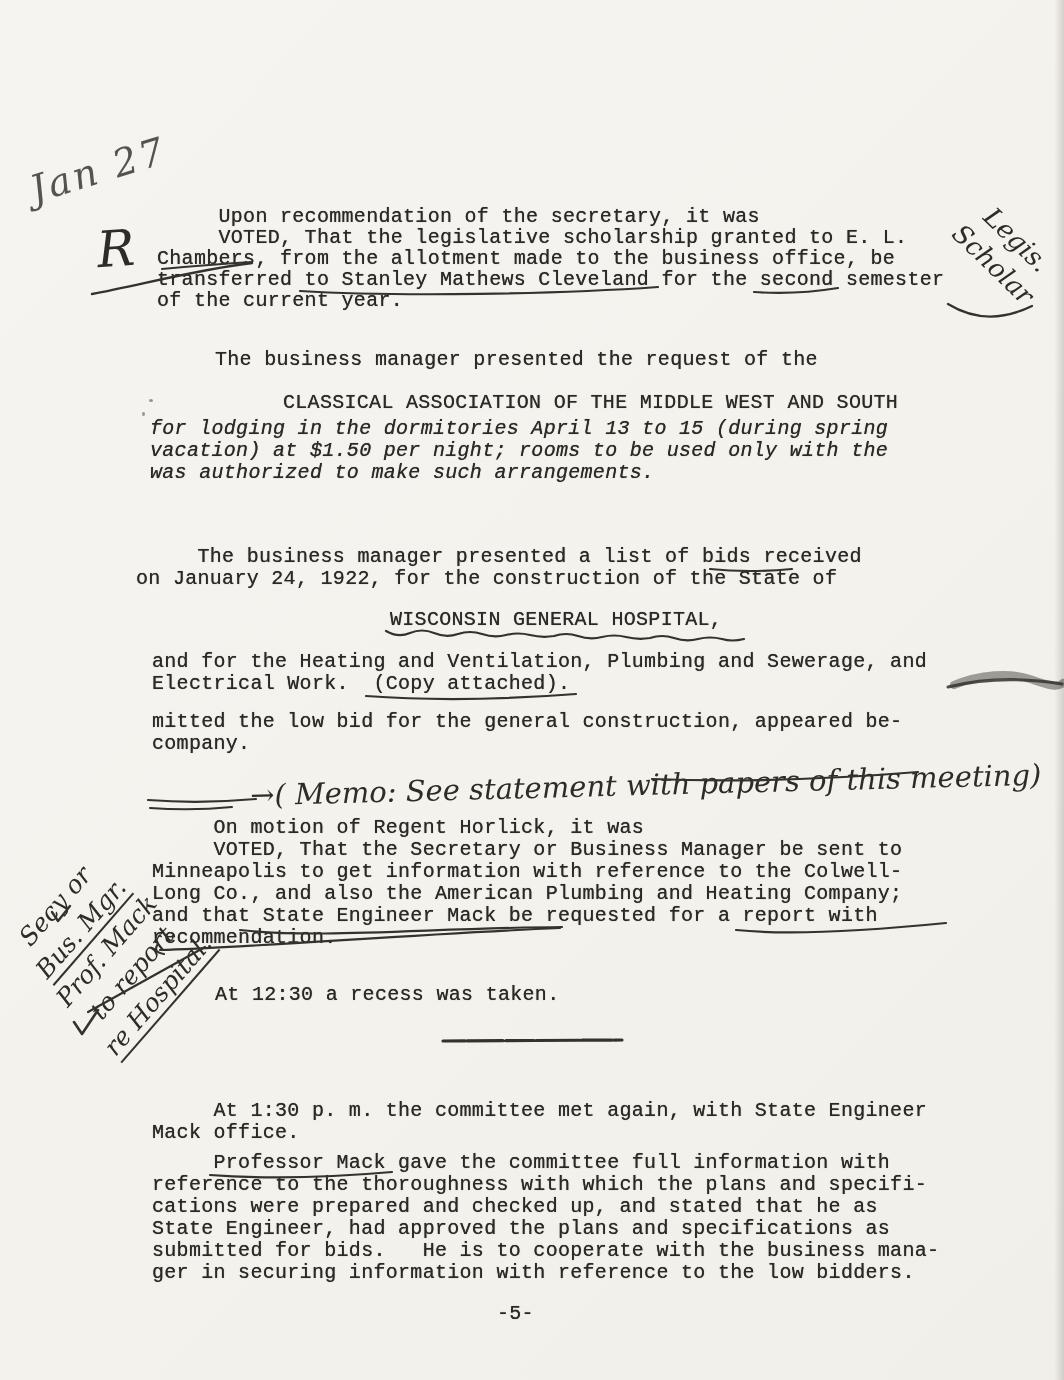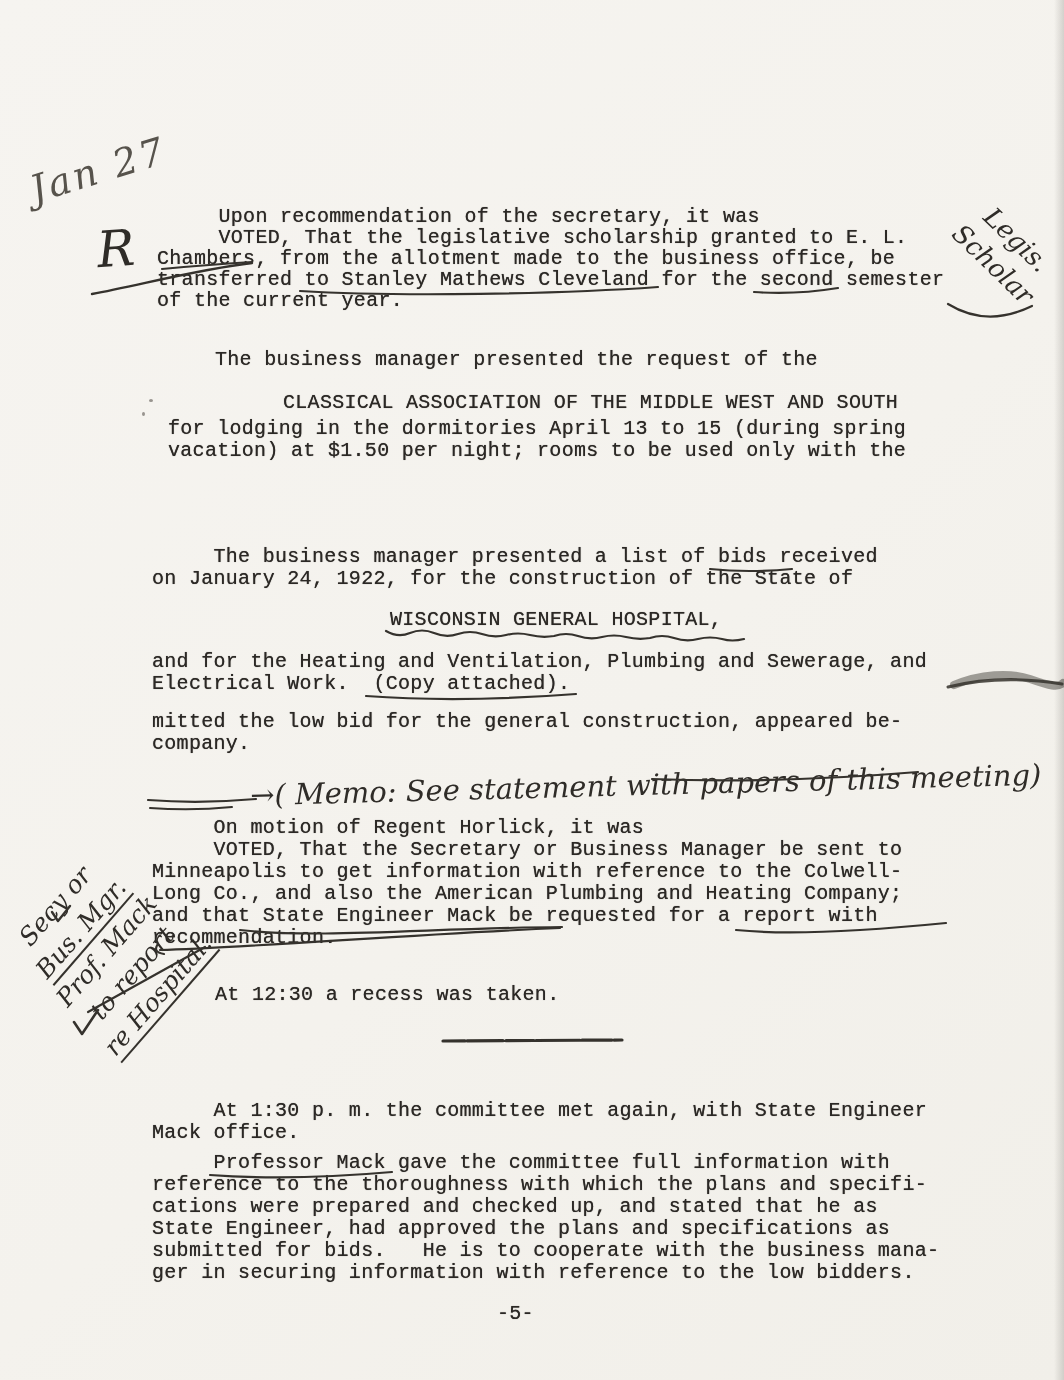--- a/index.html
+++ b/index.html
@@ -59,26 +59,27 @@
     <div class="tl">of the current year.</div>
   </div>
 
   <div class="hw" style="left:940px;top:218px;width:130px;font-size:26px;transform:rotate(44deg);transform-origin:center;">
     <span class="hw-line">Legis.</span>
     <span class="hw-line">Scholar</span>
   </div>
 
   <div class="tl" style="left:215px;top:349px;">The business manager presented the request of the</div>
   <div class="tl" style="left:283px;top:392px;">CLASSICAL ASSOCIATION OF THE MIDDLE WEST AND SOUTH</div>
-  <div class="block b22" style="left:168px;top:418px;">
+  <div class="block b22" style="left:150px;top:418px;font-style:italic;">
     <div class="tl">for lodging in the dormitories April 13 to 15 (during spring</div>
     <div class="tl">vacation) at $1.50 per night; rooms to be used only with the</div>
+    <div class="tl">was authorized to make such arrangements.</div>
   </div>
 
-  <div class="block b22" style="left:152px;top:546px;">
+  <div class="block b22" style="left:136px;top:546px;">
     <div class="tl">     The business manager presented a list of bids received</div>
     <div class="tl">on January 24, 1922, for the construction of the State of</div>
   </div>
   <div class="tl" style="left:390px;top:609px;">WISCONSIN GENERAL HOSPITAL,</div>
   <div class="block b22" style="left:152px;top:651px;">
     <div class="tl">and for the Heating and Ventilation, Plumbing and Sewerage, and</div>
     <div class="tl">Electrical Work.  (Copy attached).</div>
   </div>
 
   <div class="block b22" style="left:152px;top:711px;">

